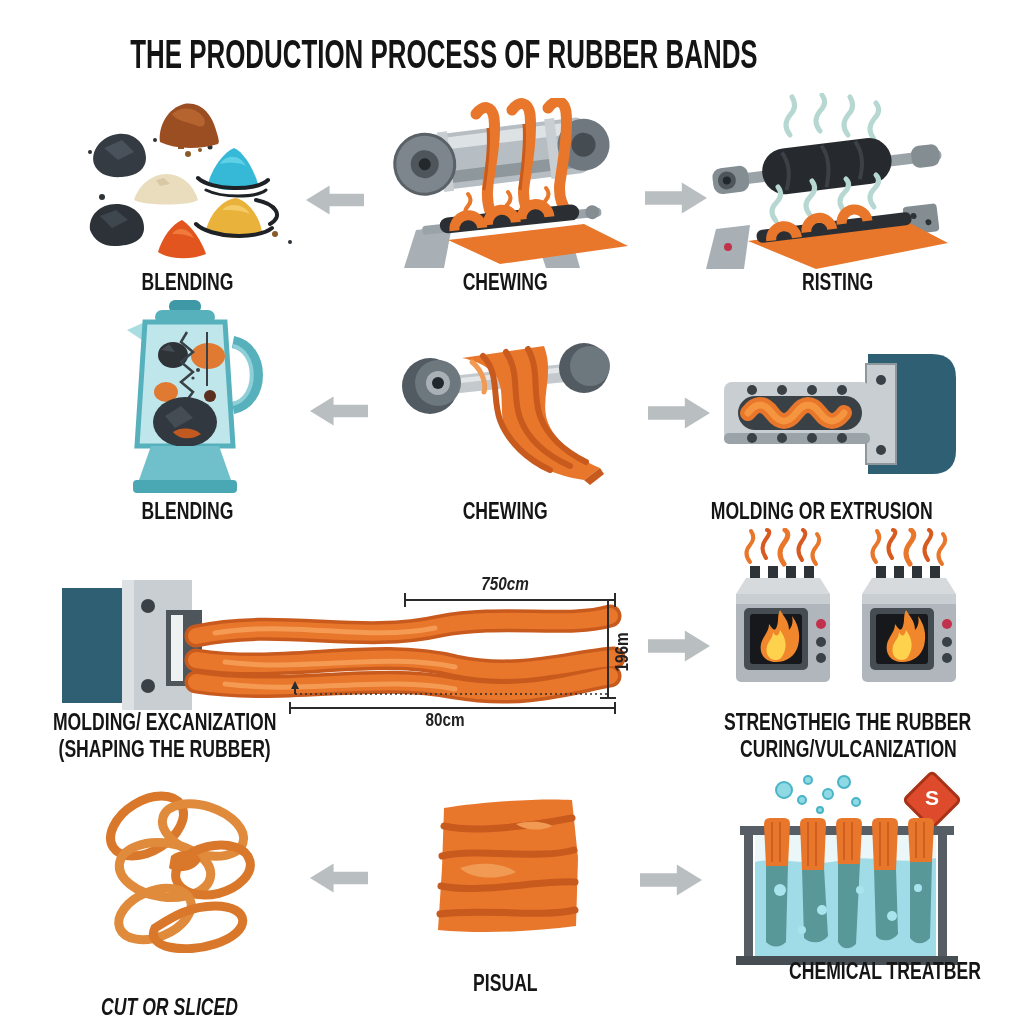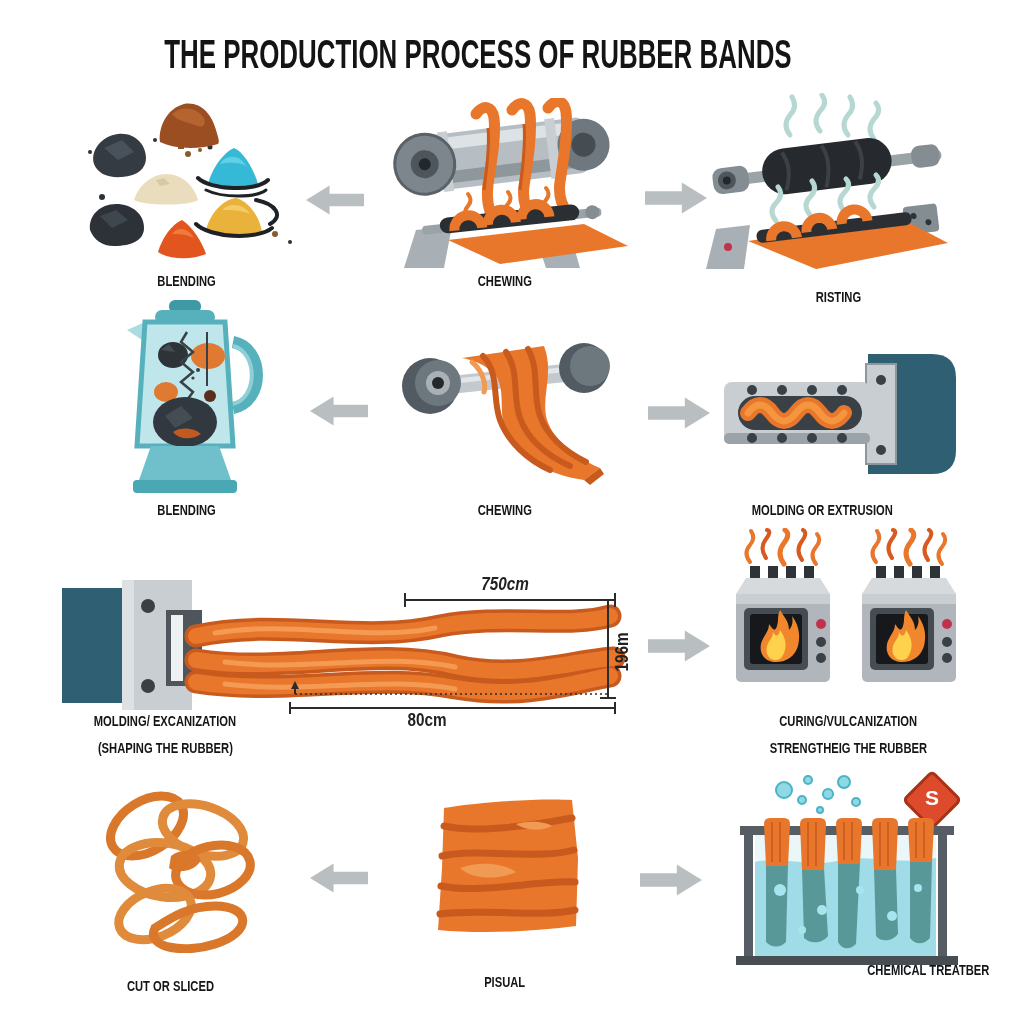--- a/index.html
+++ b/index.html
@@ -3,25 +3,25 @@
 <meta charset="utf-8">
 <style>
   html,body{margin:0;padding:0;}
   body{
     width:1024px;height:1024px;background:#ffffff;position:relative;overflow:hidden;
     font-family:"Liberation Sans",sans-serif;color:#111;
   }
   .abs{position:absolute;}
   .title{
     position:absolute;top:34px;left:0;width:888px;text-align:center;
-    font-size:35px;font-weight:700;color:#141414;letter-spacing:0px;padding-left:34px;
+    font-size:35px;font-weight:700;color:#141414;letter-spacing:0px;
   }
   .cond{display:inline-block;transform:scale(0.74,1.14);transform-origin:center;white-space:nowrap;}
   .step-label{
-    position:absolute;text-align:center;font-weight:700;font-size:14px;line-height:27px;color:#151515;
+    position:absolute;text-align:center;font-weight:700;font-size:22px;line-height:27px;color:#151515;
   }
   .step-label .cond{transform:scale(0.8,1.1);}
   .dim-label{
     position:absolute;text-align:center;font-weight:700;font-size:18px;color:#222;
   }
   .dim-label .cond{transform:scale(0.85,1.05);}
   .rot90{transform:rotate(-90deg);transform-origin:center;}
   .warn-letter{
     position:absolute;text-align:center;font-weight:700;font-size:21px;color:#ffffff;
   }
@@ -260,21 +260,21 @@
     <line x1="245" y1="146" x2="558" y2="146" stroke-dasharray="2,3" stroke-width="1.5"></line>
     <line x1="245" y1="146" x2="245" y2="140"></line>
     <line x1="240" y1="160" x2="565" y2="160"></line>
     <line x1="240" y1="154" x2="240" y2="166"></line>
     <line x1="565" y1="154" x2="565" y2="166"></line>
   </g>
   <polygon points="241,141 249,141 245,133" fill="#2b2b2b"></polygon>
 </svg>
 </div>
 <div class="dim-label" style="left:430px;top:574px;width:150px;font-style:italic;"><span class="cond">750cm</span></div>
-<div class="dim-label" style="left:352px;top:710px;width:150px;"><span class="cond">80cm</span></div>
+<div class="dim-label" style="left:370px;top:710px;width:150px;"><span class="cond">80cm</span></div>
 <div class="dim-label rot90" style="left:587px;top:642px;width:70px;height:20px;"><span class="cond">196m</span></div>
 
 <div class="abs" style="left:726px;top:528px;width:245px;height:175px;">
 <svg viewBox="0 0 245 175" width="245" height="175">
   <defs>
     <g id="oven">
       <g fill="none" stroke="#e8762b" stroke-width="4" stroke-linecap="round">
         <path d="M24 34 q-7 -9 0 -17 q6 -7 1 -14"></path>
         <path d="M40 30 q-7 -10 0 -19 q6 -8 1 -9" stroke="#d85a20"></path>
         <path d="M58 36 q-8 -11 0 -21 q7 -9 1 -13" stroke-width="5"></path>
@@ -419,30 +419,30 @@
     </svg>
 </div>
 <div class="abs" style="left:640px;top:862px;width:62px;height:36px;">
 <svg viewBox="0 0 64 36" width="62" height="36">
       <polygon points="0,11 38,11 38,2 64,18 38,34 38,25 0,25" fill="#b9bec1"></polygon>
     </svg>
 </div>
 
 <div class="step-label" style="left:37px;top:268px;width:300px;"><span class="cond">BLENDING</span></div>
 <div class="step-label" style="left:355px;top:268px;width:300px;"><span class="cond">CHEWING</span></div>
-<div class="step-label" style="left:688px;top:268px;width:300px;margin-top:16px;"><span class="cond">RISTING</span></div>
+<div class="step-label" style="left:688px;top:268px;width:300px;"><span class="cond">RISTING</span></div>
 
 <div class="step-label" style="left:37px;top:497px;width:300px;"><span class="cond">BLENDING</span></div>
 <div class="step-label" style="left:355px;top:497px;width:300px;"><span class="cond">CHEWING</span></div>
 <div class="step-label" style="left:652px;top:497px;width:340px;"><span class="cond">MOLDING OR EXTRUSION</span></div>
 
 <div class="step-label" style="left:-5px;top:708px;width:340px;">
   <div><span class="cond">MOLDING/ EXCANIZATION</span></div>
   <div><span class="cond">(SHAPING THE RUBBER)</span></div>
 </div>
 <div class="step-label" style="left:683px;top:708px;width:330px;">
+  <div><span class="cond">STRENGTHEIG THE RUBBER</span></div>
   <div><span class="cond">CURING/VULCANIZATION</span></div>
-  <div><span class="cond">STRENGTHEIG THE RUBBER</span></div>
-</div>
-
-<div class="step-label" style="left:20px;top:973px;width:300px;"><span class="cond">CUT OR SLICED</span></div>
+</div>
+
+<div class="step-label" style="left:20px;top:993px;width:300px;font-style:italic;"><span class="cond">CUT OR SLICED</span></div>
 <div class="step-label" style="left:355px;top:957px;width:300px;margin-top:12px;"><span class="cond">PISUAL</span></div>
 <div class="step-label" style="left:685px;top:957px;width:320px;text-align:right;"><span class="cond">CHEMICAL TREATBER</span></div>
 
 </body></html>

